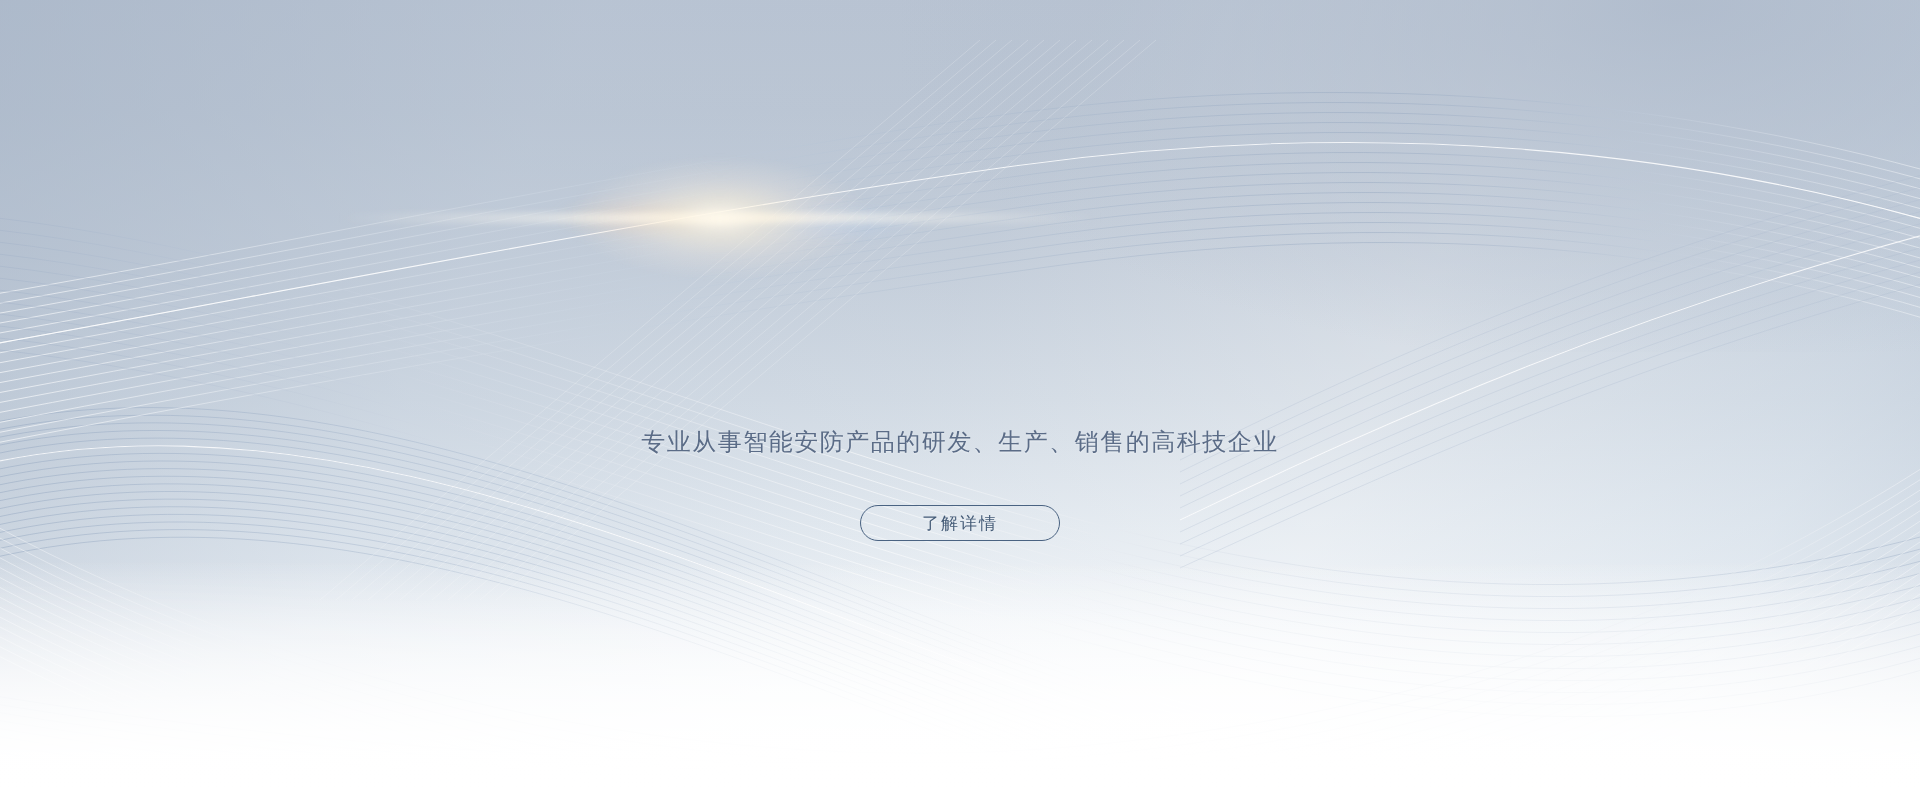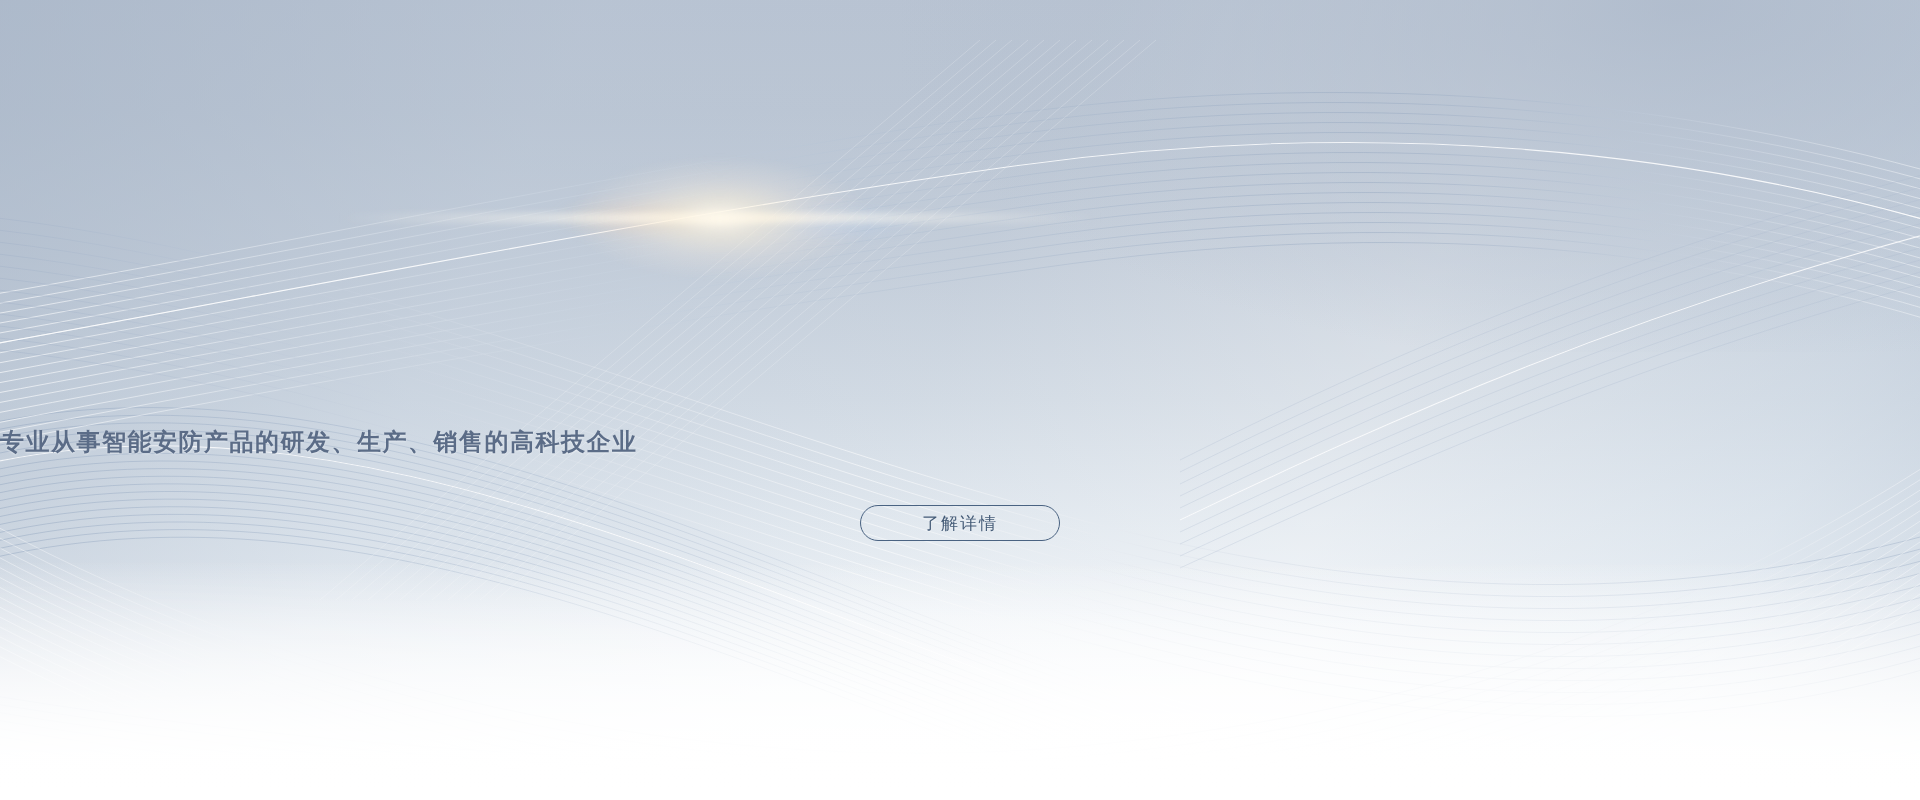--- a/index.html
+++ b/index.html
@@ -168,26 +168,26 @@
     color: transparent;
     -webkit-text-fill-color: transparent;
     text-shadow: none;
     filter: drop-shadow(0 2px 3px rgba(90,110,150,0.18));
   }
 
   .subtitle {
     position: absolute;
     top: 400px;
     left: 0; right: 0;
-    text-align: left;
+    text-align: center;
     font-size: 24px;
     line-height: 36px;
     letter-spacing: 1.5px;
     color: #5b6c87;
-    font-weight: 700;
+    font-weight: 400;
     white-space: nowrap;
     text-shadow: 0 1px 2px rgba(255,255,255,0.45);
   }
 
   .cta-wrap {
     position: absolute;
     top: 505px;
     left: 0; right: 0;
     display: flex;
     justify-content: center;

